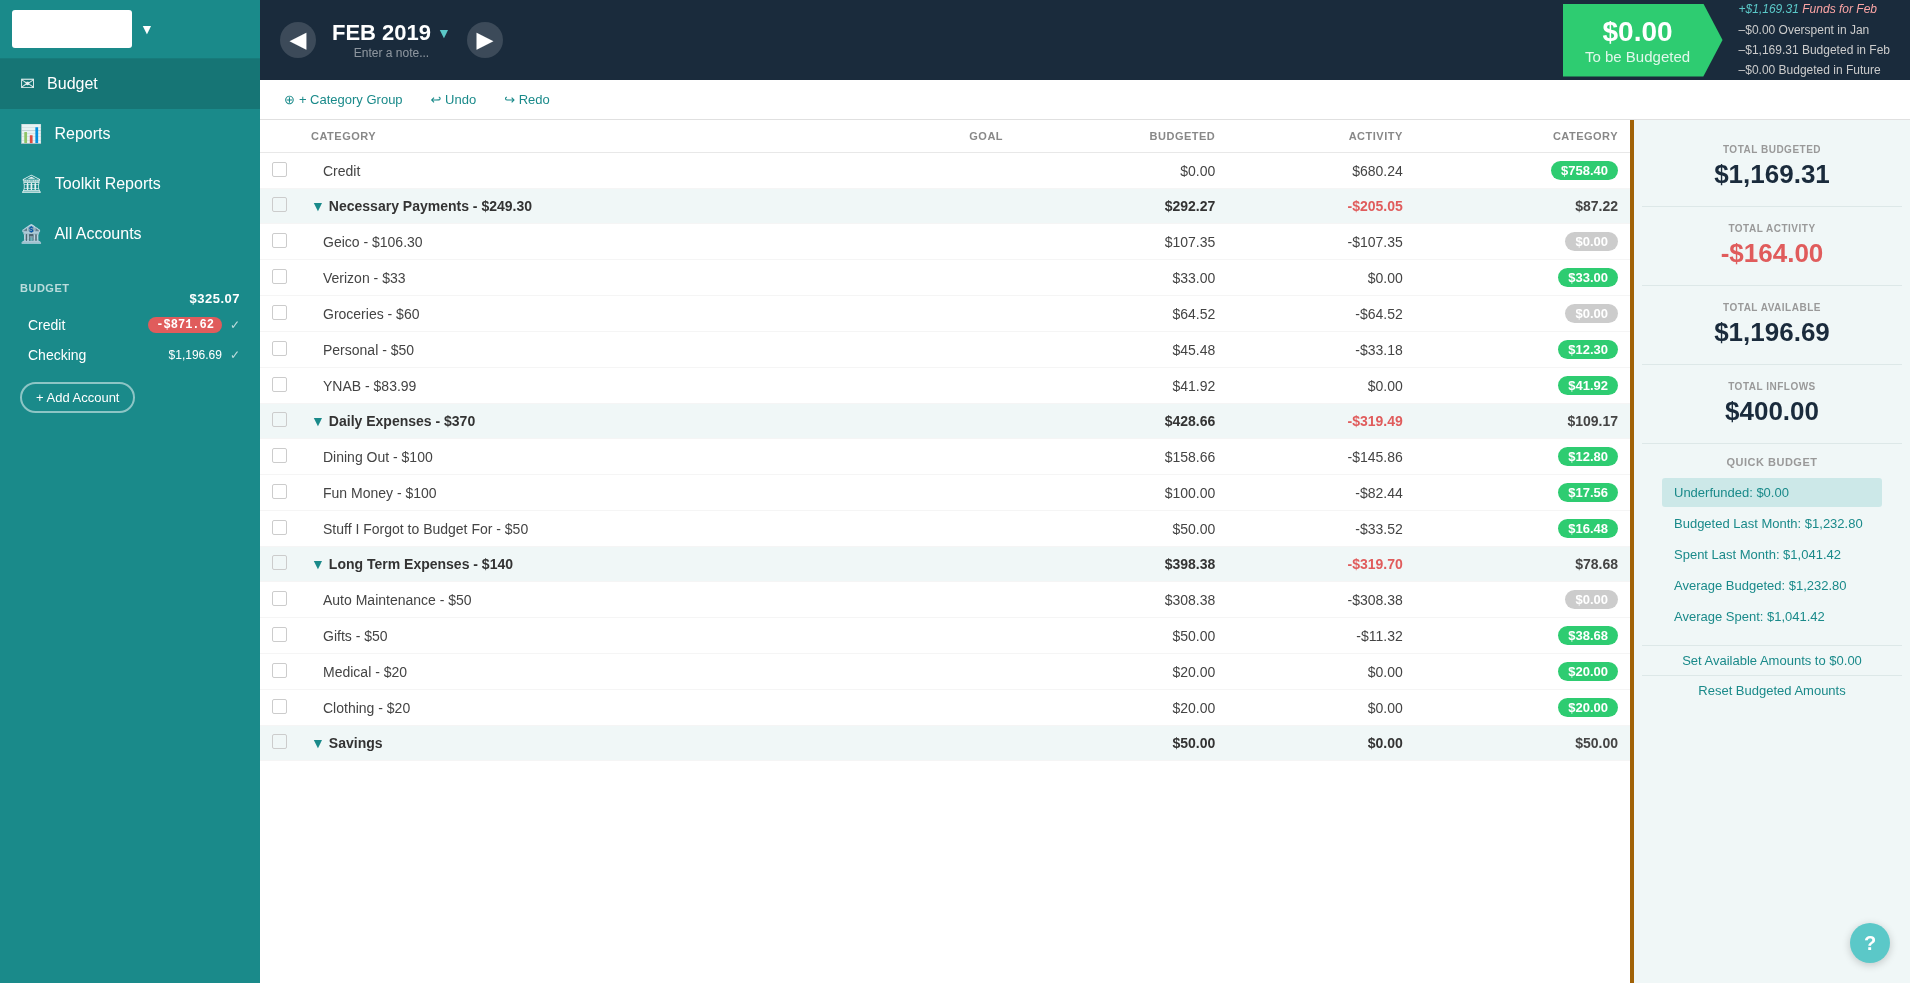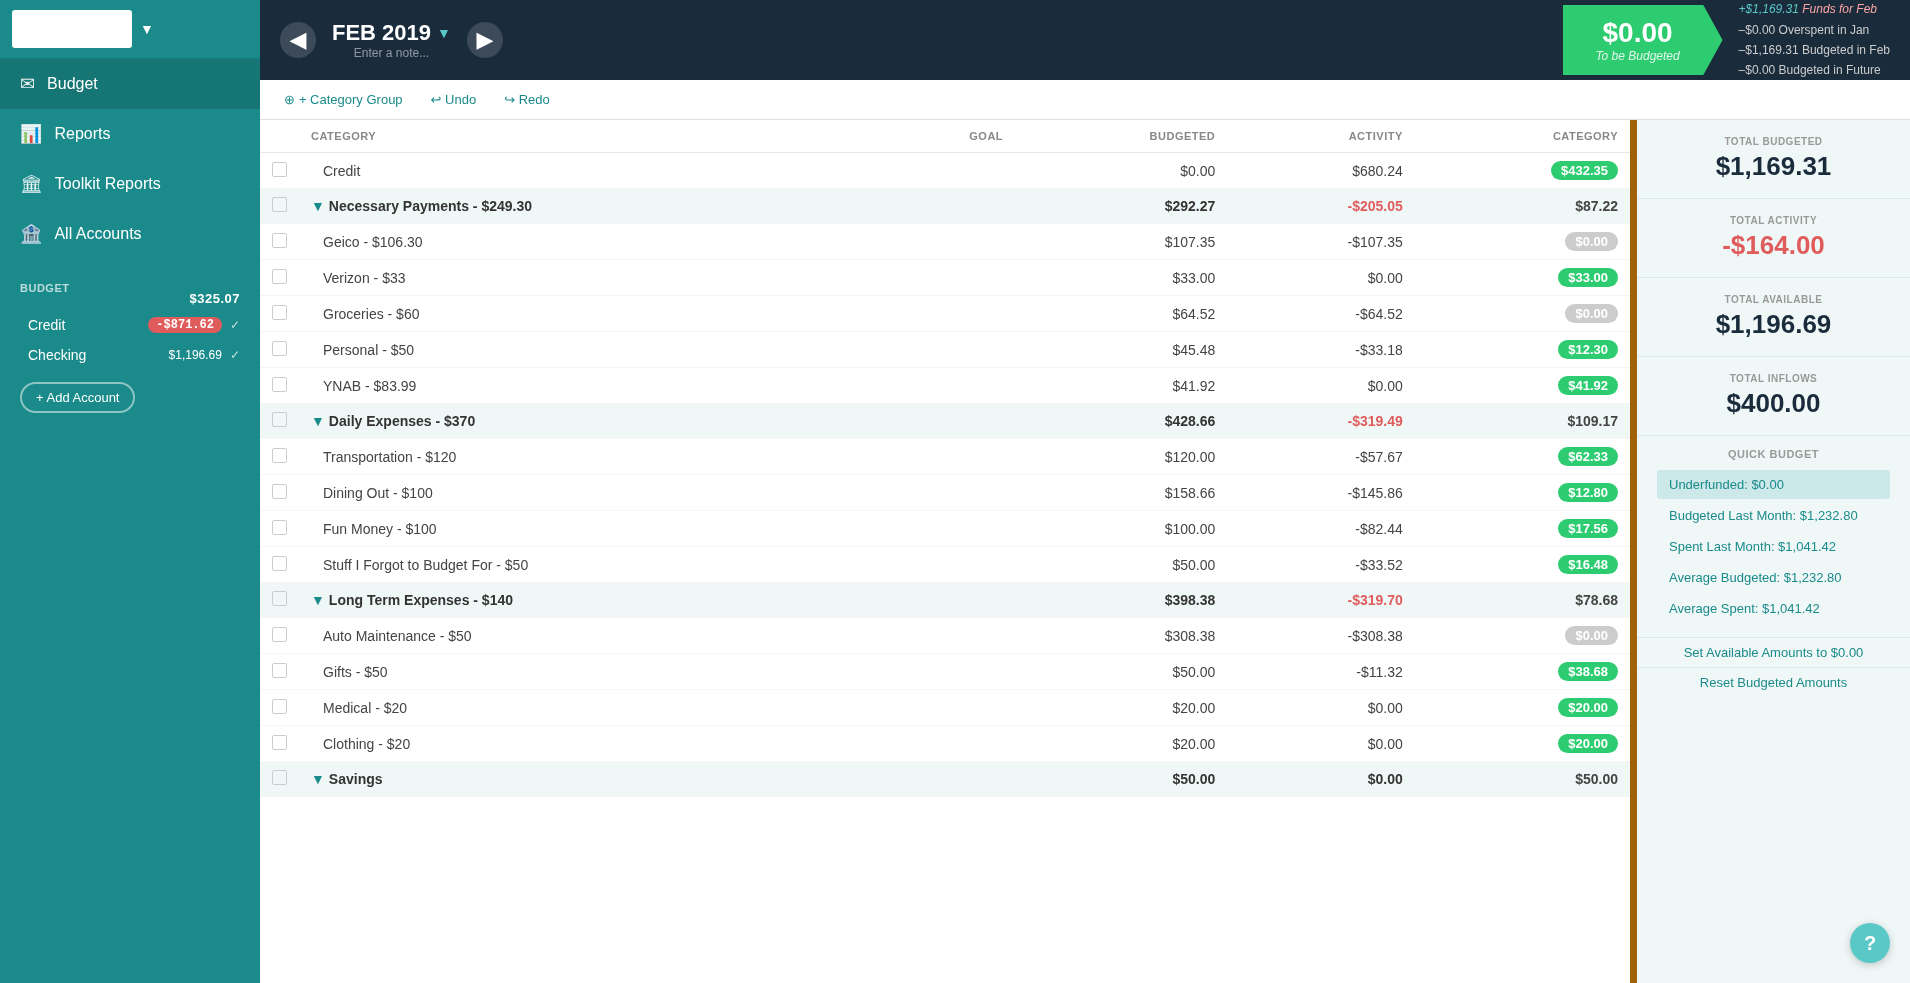--- a/index.html
+++ b/index.html
@@ -156,22 +156,21 @@
       text-align: center;
       min-width: 160px;
     }
     #tbb-amount {
       color: white;
       font-size: 28px;
       font-weight: 700;
     }
     #tbb-label {
       color: rgba(255,255,255,0.85);
-      font-size: 12px;
-      font-style: italic;
+      font-size: 15px;
     }
     #budget-stats {
       color: white;
       font-size: 12px;
       line-height: 1.7;
     }
     .stat-positive { color: #5bc8c8; }
     .stat-italic { font-style: italic; }
 
     
@@ -270,24 +269,24 @@
     }
     .available-plain { color: #444; }
     .text-gray { color: #aaa; }
     .text-red { color: #e05c5c; }
     .collapse-icon { color: #1a8a8a; cursor: pointer; margin-right: 4px; }
 
     
     #right-panel {
       width: 280px;
       background: #f0f7f7;
-      border-left: 7px solid #a16207;
+      border-left: 4px solid #a16207;
       display: flex;
       flex-direction: column;
-      padding: 0;
+      padding: 8px;
       flex-shrink: 0;
       overflow-y: auto;
     }
     .stat-card {
       padding: 16px 20px;
       border-bottom: 1px solid #dde8e8;
       text-align: center;
     }
     .stat-card-label {
       font-size: 10px;
@@ -452,21 +451,21 @@
             <th>CATEGORY</th>
           </tr>
         </thead>
         <tbody id="budget-tbody">
         <tr class="category-row">
       <td><span class="checkbox"></span></td>
       <td style="padding-left:24px">Credit</td>
       <td></td>
       <td class="text-gray">$0.00</td>
       <td class="">$680.24</td>
-      <td><span class="available-green">$432.35</span></td>
+      <td><span class="available-green">$758.40</span></td>
     </tr>
             <tr class="category-group-row">
       <td><span class="checkbox"></span></td>
       <td><span class="collapse-icon">▼</span>Necessary Payments - $249.30</td>
       <td></td>
       <td>$292.27</td>
       <td class="text-red">-$205.05</td>
       <td class="available-plain">$87.22</td>
     </tr>
             <tr class="category-row">
@@ -509,28 +508,20 @@
       <td class="text-gray">$0.00</td>
       <td><span class="available-green">$41.92</span></td>
     </tr>
             <tr class="category-group-row">
       <td><span class="checkbox"></span></td>
       <td><span class="collapse-icon">▼</span>Daily Expenses - $370</td>
       <td></td>
       <td>$428.66</td>
       <td class="text-red">-$319.49</td>
       <td class="available-plain">$109.17</td>
-    </tr>
-            <tr class="category-row">
-      <td><span class="checkbox"></span></td>
-      <td style="padding-left:24px">Transportation - $120</td>
-      <td></td>
-      <td class="">$120.00</td>
-      <td class="text-red">-$57.67</td>
-      <td><span class="available-green">$62.33</span></td>
     </tr>
             <tr class="category-row">
       <td><span class="checkbox"></span></td>
       <td style="padding-left:24px">Dining Out - $100</td>
       <td></td>
       <td class="">$158.66</td>
       <td class="text-red">-$145.86</td>
       <td><span class="available-green">$12.80</span></td>
     </tr>
             <tr class="category-row">

